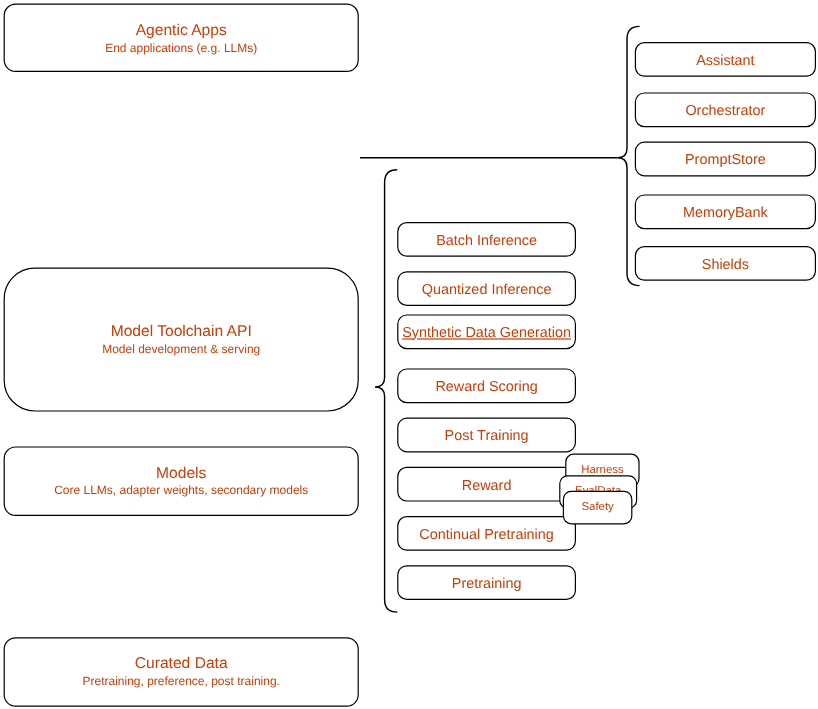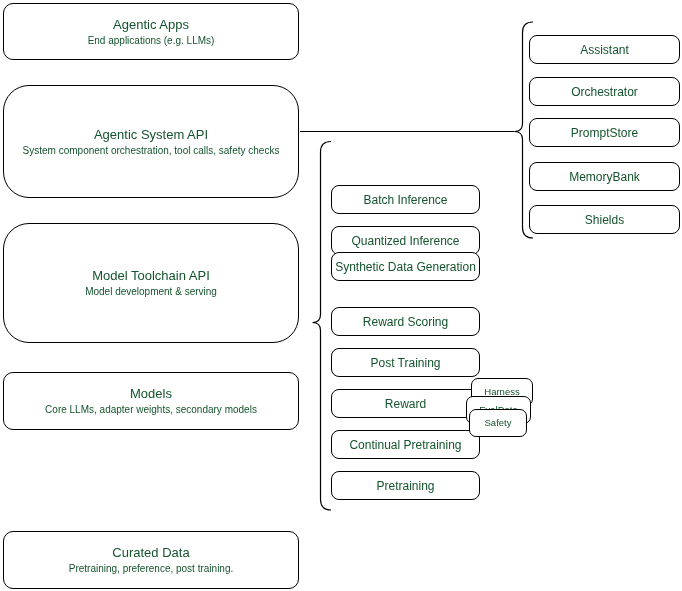--- a/index.html
+++ b/index.html
@@ -6,21 +6,21 @@
     margin: 0;
     padding: 0;
     background: #ffffff;
   }
   .canvas {
     position: relative;
     width: 682px;
     height: 591px;
     background: #ffffff;
     font-family: "Liberation Sans", "DejaVu Sans", sans-serif;
-    color: #14532d;
+    color: #c2410c;
     overflow: hidden;
   }
   .connector-layer {
     position: absolute;
     left: 0;
     top: 0;
     width: 682px;
     height: 591px;
     pointer-events: none;
   }
@@ -88,21 +88,21 @@
   .pos-apps      { top: 3px;   height: 57px; }
   .pos-sysapi    { top: 85px;  height: 113px; }
   .pos-toolapi   { top: 223px; height: 120px; }
   .pos-models    { top: 372px; height: 58px; }
   .pos-hardware  { top: 449px; height: 58px; }
   .pos-curated   { top: 531px; height: 58px; }
   
   .pos-m0 { top: 144px; }
   .pos-m1 { top: 185px; }
   .pos-m2 { top: 226px; }
-  .pos-m3 { top: 252px; }
+  .pos-m3 { top: 262px; text-decoration: underline; }
   .pos-m4 { top: 307px; }
   .pos-m5 { top: 348px; }
   .pos-m6 { top: 389px; }
   .pos-m7 { top: 430px; }
   .pos-m8 { top: 471px; }
   
   .pos-r0 { top: 35px; }
   .pos-r1 { top: 77px; }
   .pos-r2 { top: 118px; }
   .pos-r3 { top: 162px; }
@@ -119,24 +119,20 @@
 
   <svg class="connector-layer" viewBox="0 0 682 591" xmlns="http://www.w3.org/2000/svg">
     <path d="M 300 131.5 L 514.5 131.5" fill="none" stroke="#000000" stroke-width="1.2"></path>
     <path d="M 331 141.5 Q 320.5 141.5 320.5 152 L 320.5 314.5 Q 320.5 322.5 312.5 322.5 Q 320.5 322.5 320.5 330.5 L 320.5 499.5 Q 320.5 510 331 510" fill="none" stroke="#000000" stroke-width="1.2"></path>
     <path d="M 533 22 Q 522.5 22 522.5 32.5 L 522.5 123.5 Q 522.5 131.5 514.5 131.5 Q 522.5 131.5 522.5 139.5 L 522.5 227.5 Q 522.5 238 533 238" fill="none" stroke="#000000" stroke-width="1.2"></path>
   </svg>
 
   <div class="node left-node pos-apps">
     <div class="node-title">Agentic Apps</div>
     <div class="node-sub">End applications (e.g. LLMs)</div>
-  </div>
-  <div class="node left-node big pos-sysapi">
-    <div class="node-title">Agentic System API</div>
-    <div class="node-sub">System component orchestration, tool calls, safety checks</div>
   </div>
   <div class="node left-node big pos-toolapi">
     <div class="node-title">Model Toolchain API</div>
     <div class="node-sub">Model development &amp; serving</div>
   </div>
   <div class="node left-node pos-models">
     <div class="node-title">Models</div>
     <div class="node-sub">Core LLMs, adapter weights, secondary models</div>
   </div>
   <div class="node left-node pos-curated">

